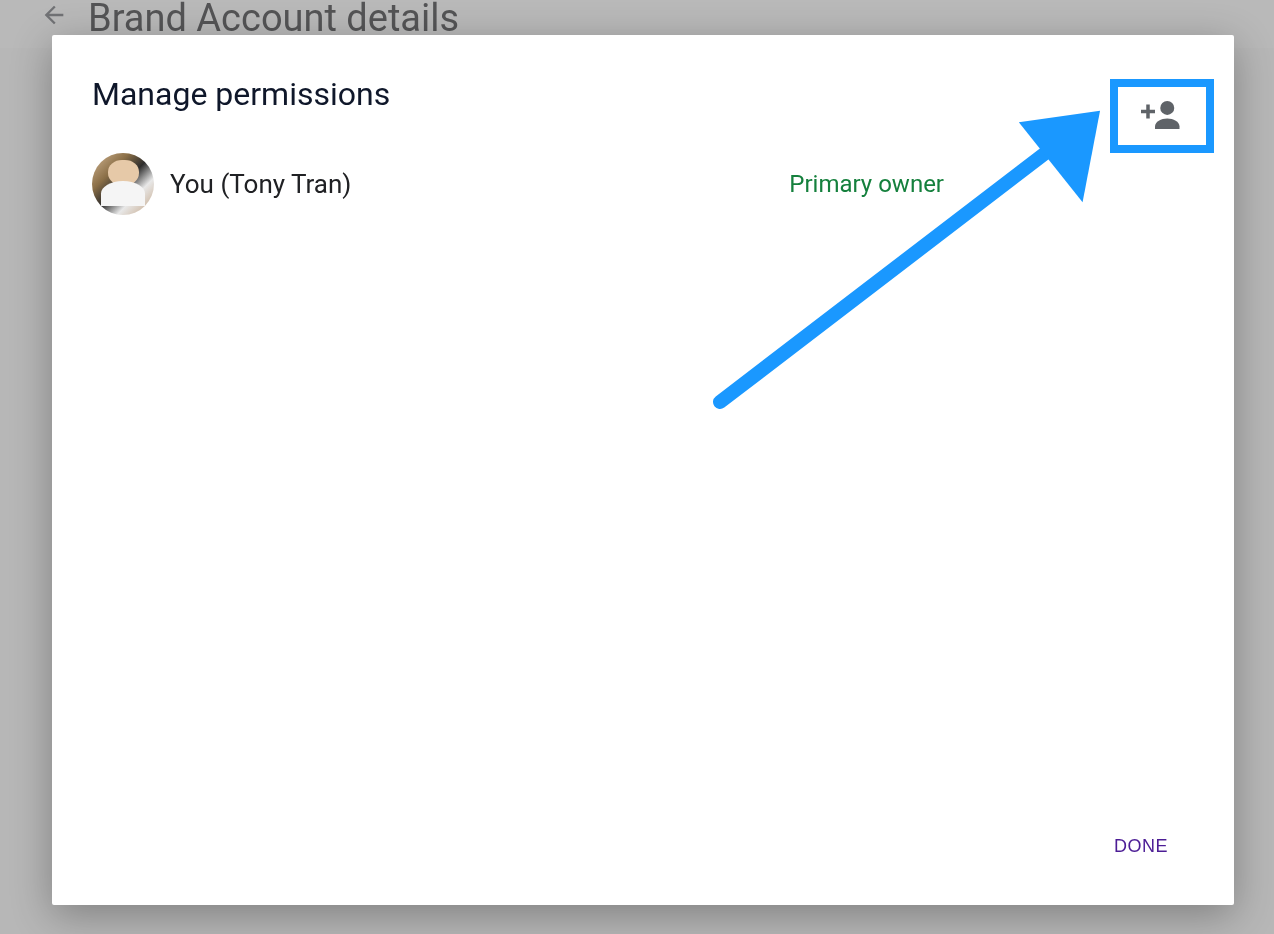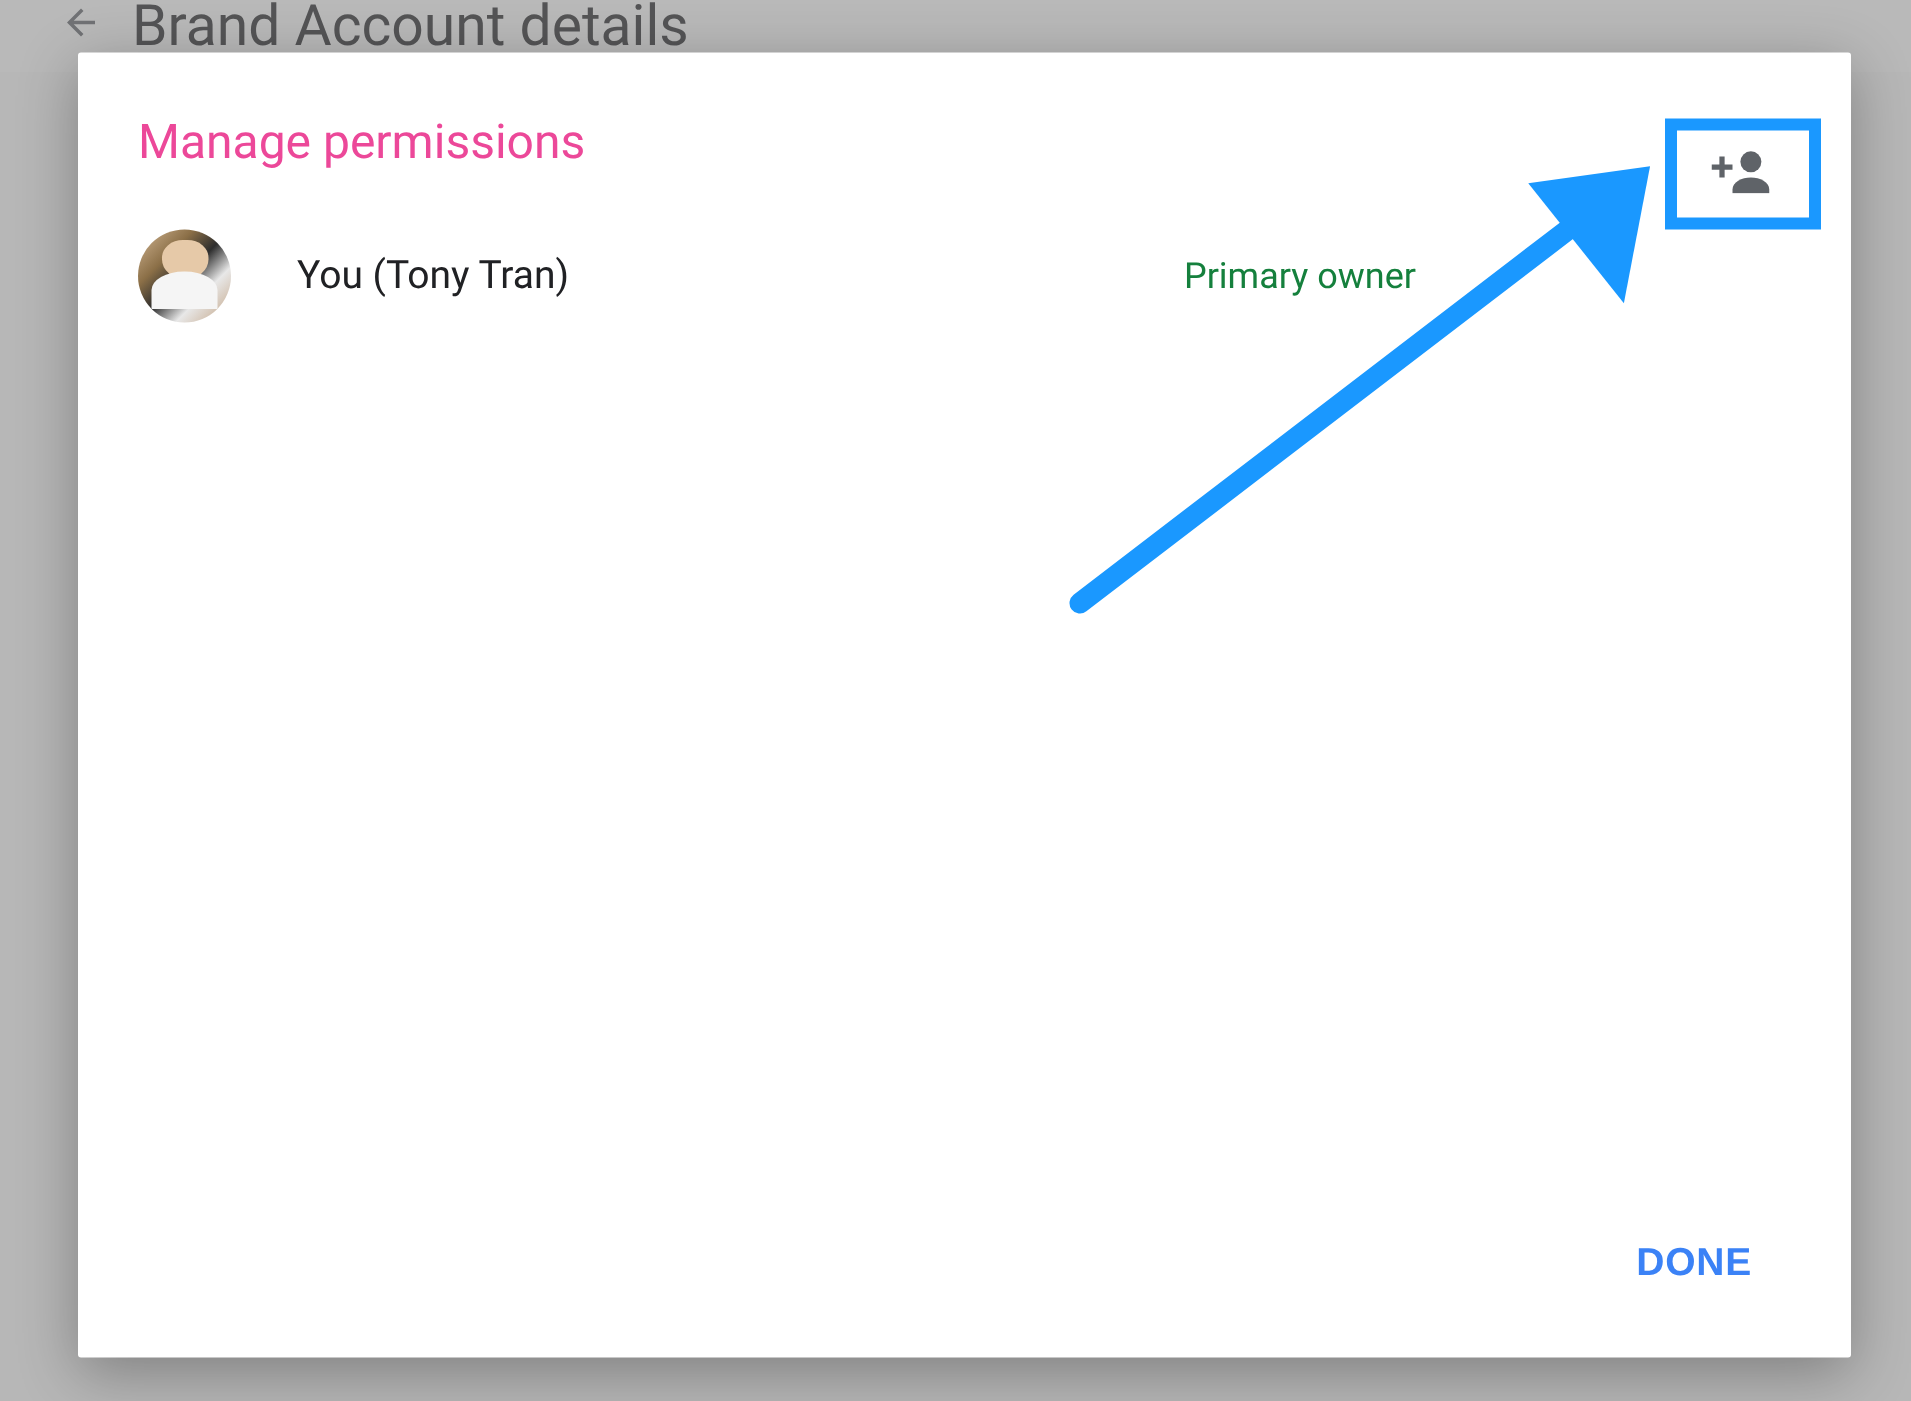--- a/index.html
+++ b/index.html
@@ -65,21 +65,21 @@
       flex-direction: column;
     }
     .modal-header {
       display: flex;
       align-items: center;
       justify-content: space-between;
       padding: 40px 40px 20px 40px;
     }
     .modal-title {
       font-size: 32px;
-      color: #ec4899;
+      color: #0f172a;
       font-weight: 400;
     }
     .add-person-button {
       width: 104px;
       height: 74px;
       border: 8px solid #1a98ff;
       display: flex;
       align-items: center;
       justify-content: center;
       cursor: pointer;
@@ -87,21 +87,21 @@
       top: 44px;
       right: 20px;
     }
     .add-person-icon {
       color: #5f6368;
     }
     .person-row {
       display: flex;
       align-items: center;
       padding: 20px 40px;
-      gap: 44px;
+      gap: 16px;
     }
     .avatar {
       width: 62px;
       height: 62px;
       border-radius: 50%;
       background: linear-gradient(135deg, #d4b896 0%, #8b6f47 30%, #2d2d2d 50%, #e8e8e8 70%, #c0a080 100%);
       position: relative;
       overflow: hidden;
       flex-shrink: 0;
     }
@@ -137,23 +137,23 @@
       font-weight: 400;
       margin-right: 250px;
     }
     .modal-footer {
       margin-top: auto;
       display: flex;
       justify-content: flex-end;
       padding: 30px 50px 40px 40px;
     }
     .done-button {
-      font-size: 26px;
-      font-weight: 700;
-      color: #3b82f6;
+      font-size: 18px;
+      font-weight: 400;
+      color: #4c1d95;
       letter-spacing: 0.5px;
       cursor: pointer;
       background: none;
       border: none;
       padding: 8px 16px;
     }
     .annotation-arrow {
       position: absolute;
       pointer-events: none;
       z-index: 100;

